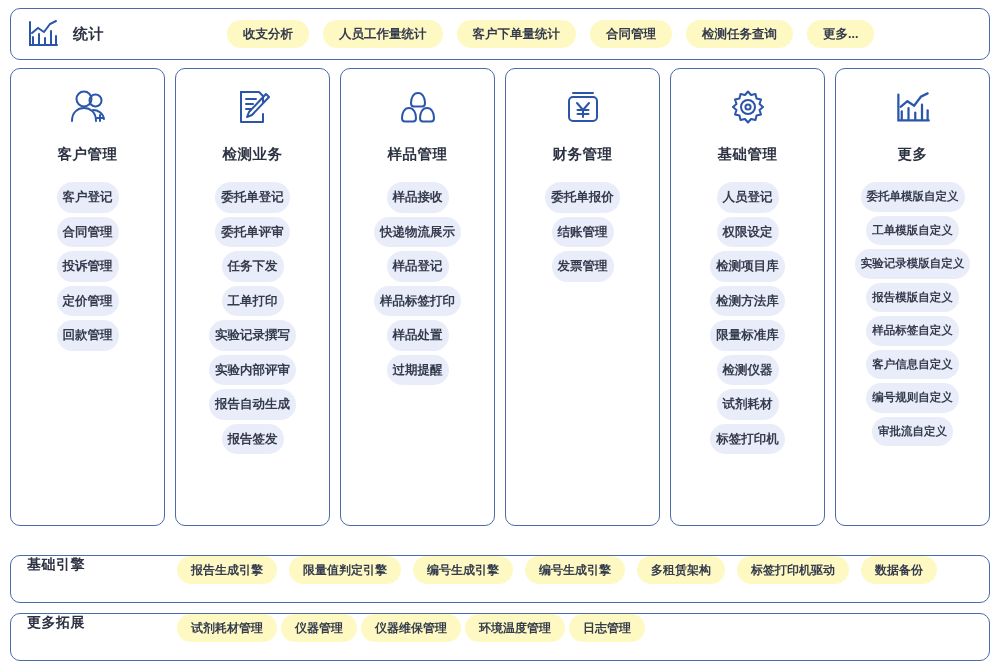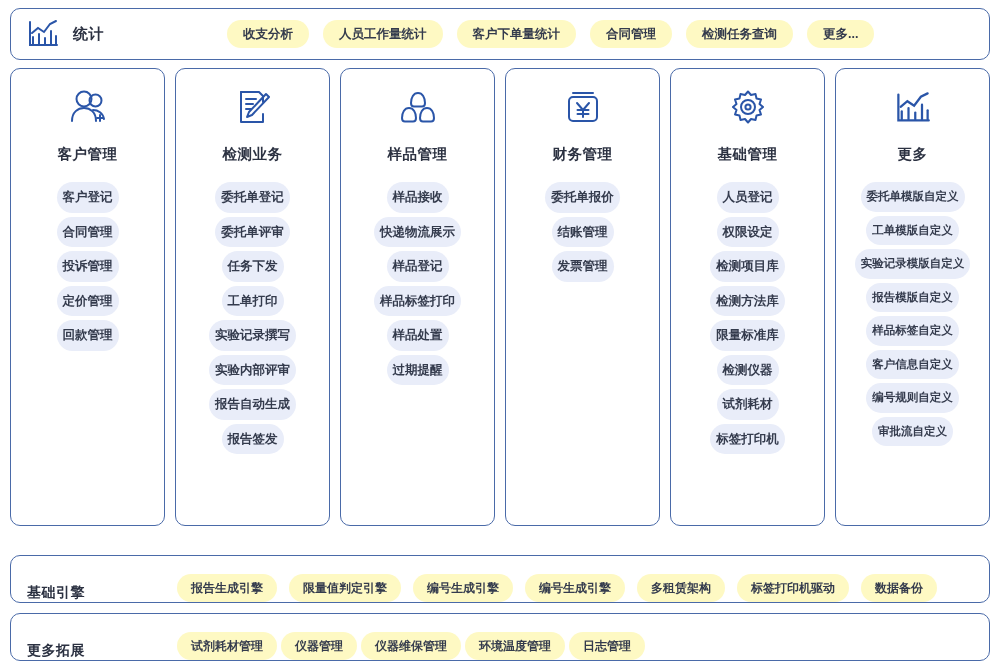--- a/index.html
+++ b/index.html
@@ -80,25 +80,25 @@
     overflow: hidden;
   }
   .col-6 .item { font-size: 11.5px; }
 
   
   .botbar {
     flex: 0 0 auto;
     height: 48px;
     margin-top: 10px;
     display: flex;
-    align-items: flex-end;
+    align-items: flex-start;
     padding: 0 16px;
   }
   .botbar-label { width: 150px; flex: 0 0 auto; font-size: 14px; font-weight: 700; color: #2b3141; letter-spacing: .5px; }
-  .botbar-pills { display: flex; align-items: center; gap: 12px; margin-top: 28px; }
+  .botbar-pills { display: flex; align-items: center; gap: 12px; }
   .botbar .pill { font-size: 12px; padding: 8px 14px; }
   .botbar-2 .botbar-pills { gap: 4px; }
 
   svg { display: block; }
 </style>
 </head>
 <body>
 
 <div class="page">
 

